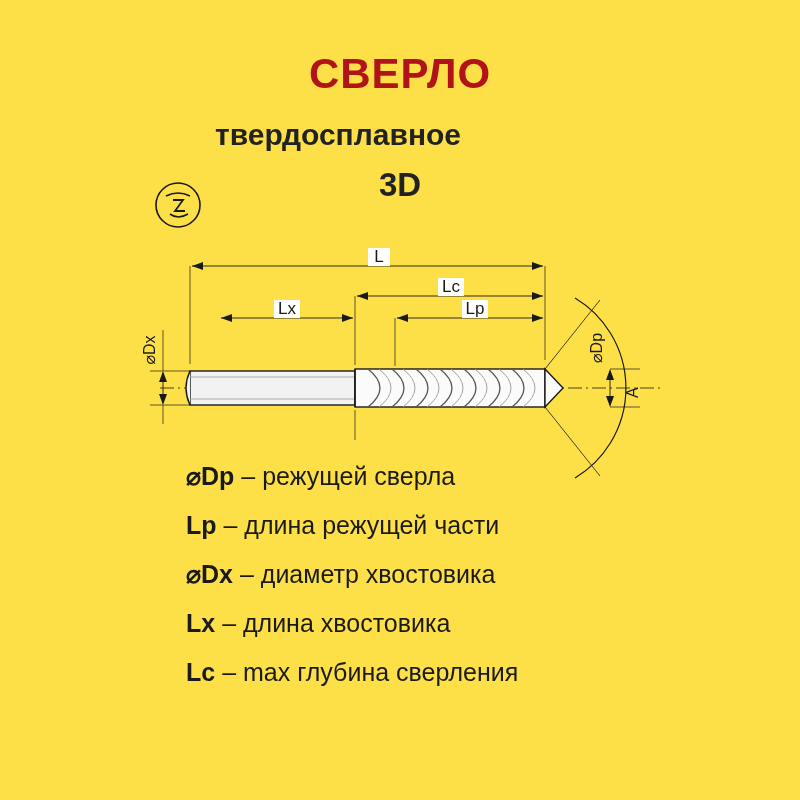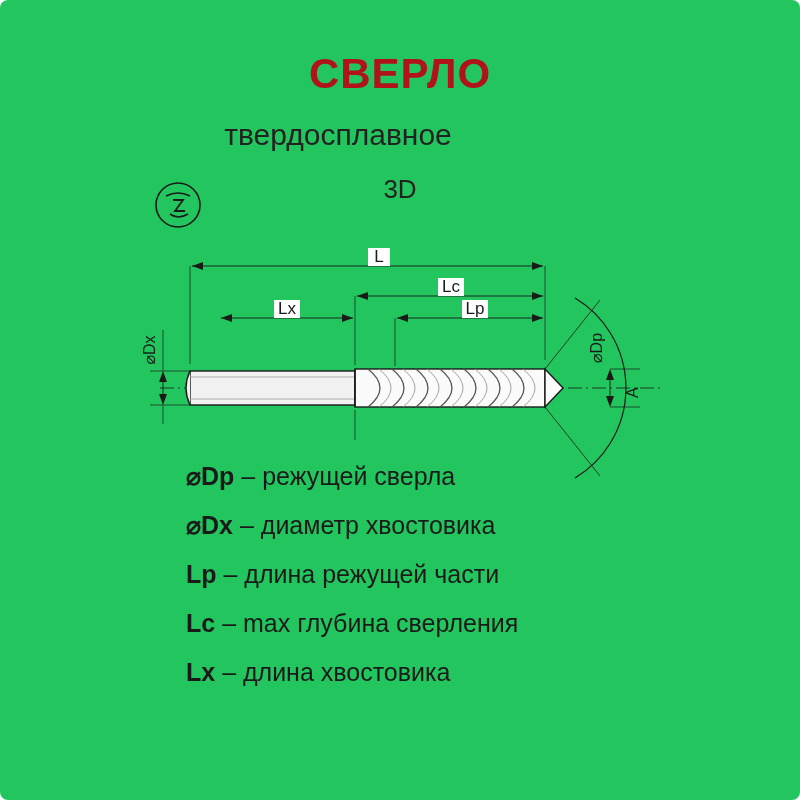--- a/index.html
+++ b/index.html
@@ -4,24 +4,23 @@
 <style>
   html, body {
     margin: 0;
     padding: 0;
     background: #ffffff;
   }
   #page {
     position: relative;
     width: 800px;
     height: 800px;
-    background: #22c55e;
+    background: #fde047;
     font-family: "Liberation Sans", sans-serif;
     overflow: hidden;
-    border-radius: 8px;
   }
 
   
   .title-main {
     position: absolute;
     top: 50px;
     left: 0;
     width: 800px;
     text-align: center;
     font-size: 42px;
@@ -30,31 +29,31 @@
     color: #b01419;
   }
   .title-sub1 {
     position: absolute;
     top: 118px;
     left: 0;
     width: 676px;
     text-align: center;
     font-size: 30px;
     color: #222222;
+    font-weight: bold;
   }
   .title-sub2 {
     position: absolute;
     top: 166px;
     left: 0;
     width: 800px;
     text-align: center;
-    font-size: 26px;
-    font-weight: normal;
+    font-size: 33px;
+    font-weight: bold;
     color: #222222;
-    margin-top: 8px;
   }
 
   
   #drawing {
     position: absolute;
     top: 0;
     left: 0;
     width: 800px;
     height: 800px;
   }
@@ -197,26 +196,26 @@
       <text x="602" y="348" font-family="Liberation Sans, sans-serif" font-size="16" fill="#1a1a1a" transform="rotate(-90 602 348)" text-anchor="middle">⌀Dp</text>
     </g>
 
   </svg>
 
   <div class="legend">
     <div class="legend-row">
       <span class="sym">⌀Dp</span><span> – режущей сверла</span>
     </div>
     <div class="legend-row">
+      <span class="sym">Lp</span><span> – длина режущей части</span>
+    </div>
+    <div class="legend-row">
       <span class="sym">⌀Dx</span><span> – диаметр хвостовика</span>
     </div>
     <div class="legend-row">
-      <span class="sym">Lp</span><span> – длина режущей части</span>
+      <span class="sym">Lx</span><span> – длина хвостовика</span>
     </div>
     <div class="legend-row">
       <span class="sym">Lc</span><span> – max глубина сверления</span>
     </div>
-    <div class="legend-row">
-      <span class="sym">Lx</span><span> – длина хвостовика</span>
-    </div>
   </div>
 
 </div>
 
 </body></html>

